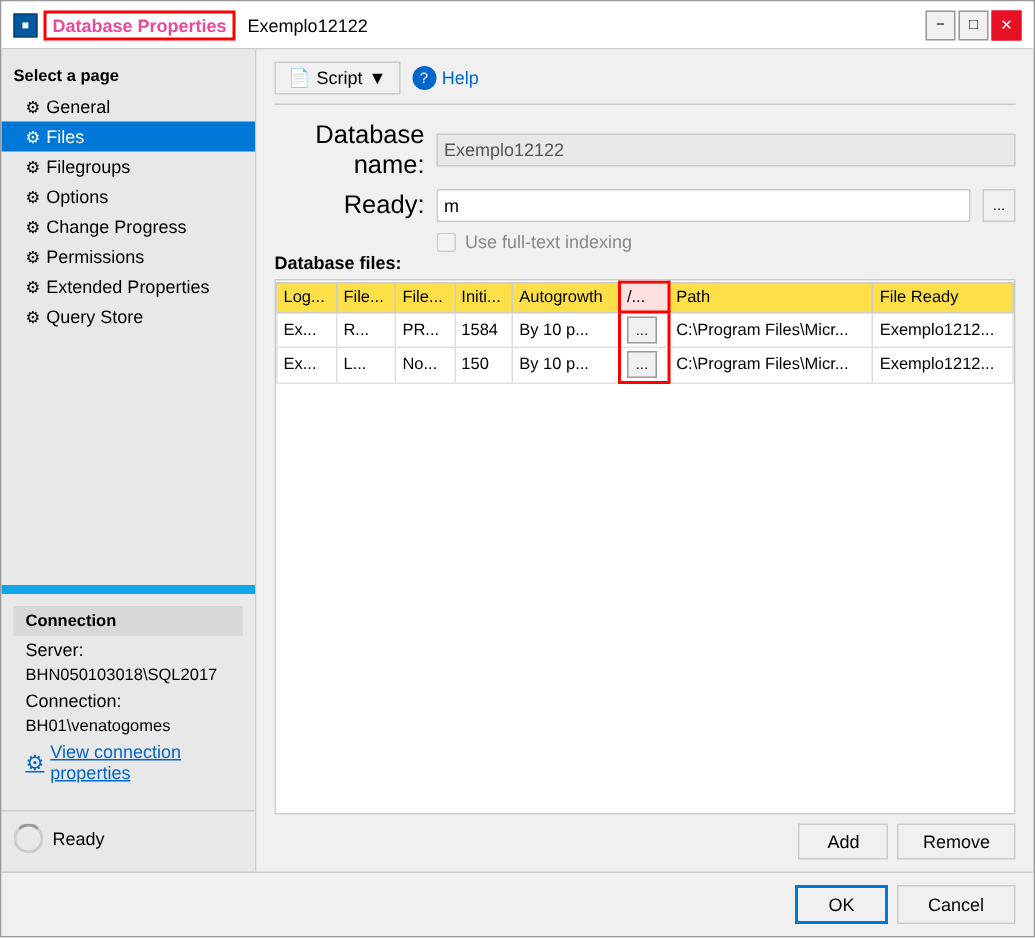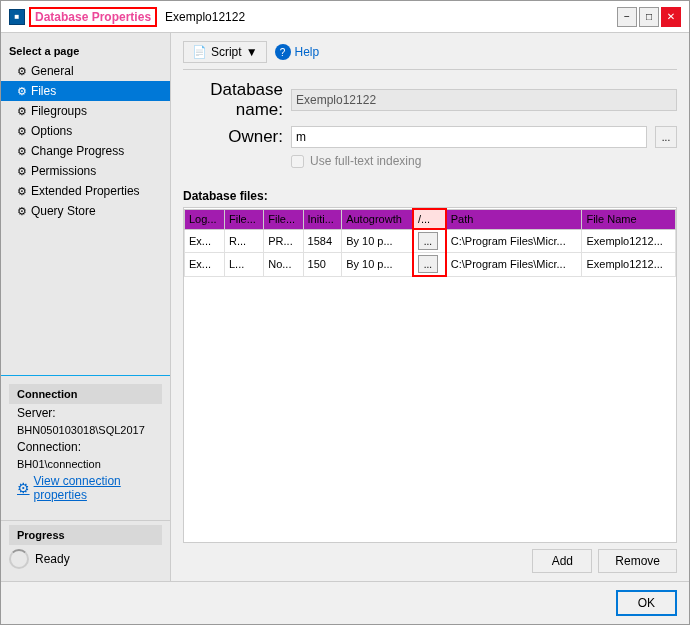--- a/index.html
+++ b/index.html
@@ -108,21 +108,21 @@
       color: white;
     }
 
     .sidebar-item .item-icon {
       font-size: 11px;
       color: inherit;
     }
 
     .sidebar-connection {
       padding: 8px;
-      border-top: 1px solid #0ea5e9;
+      border-top: 6px solid #0ea5e9;
       margin-top: 4px;
     }
 
     .section-header {
       font-size: 11px;
       font-weight: bold;
       color: #000;
       padding: 4px 8px;
       background: #d8d8d8;
     }
@@ -241,21 +241,21 @@
       background: #f0f0f0;
       cursor: pointer;
       display: flex; align-items: center; justify-content: center;
       font-size: 10px;
     }
 
     .checkbox-row {
       display: flex;
       align-items: center;
       gap: 6px;
-      margin-bottom: 21px;
+      margin-bottom: 0;
       padding-left: 108px;
     }
 
     .checkbox-label {
       font-size: 12px;
       color: #888;
     }
 
     .db-files-section {
       flex: 1;
@@ -275,21 +275,21 @@
       flex: 1;
       overflow: auto;
     }
 
     table {
       width: 100%;
       border-collapse: collapse;
     }
 
     th {
-      background: #a21caf;
+      background: #fde047;
       border: 1px solid #ccc;
       padding: 3px 4px;
       text-align: left;
       font-size: 11px;
       font-weight: normal;
       white-space: nowrap;
     }
 
     td {
       border: 1px solid #e0e0e0;
@@ -409,29 +409,28 @@
       <div style="flex:1;"></div>
       <div class="sidebar-connection">
         <div class="section-header">Connection</div>
         <div class="conn-detail">
           <span>Server:</span>
         </div>
         <div class="conn-detail" style="font-size:11px; padding-left:8px;">BHN050103018\SQL2017</div>
         <div class="conn-detail">
           <span>Connection:</span>
         </div>
-        <div class="conn-detail" style="font-size:11px; padding-left:8px;">BH01\connection</div>
+        <div class="conn-detail" style="font-size:11px; padding-left:8px;">BH01\venatogomes</div>
         <div class="conn-link">
           <span style="font-size:14px;">⚙</span>
           <span>View connection properties</span>
         </div>
       </div>
 
       <div class="progress-section">
-        <div class="section-header">Progress</div>
         <div class="progress-ready" style="margin-top:4px;text-align:right;">
           <div class="spinner"></div>
           <span>Ready</span>
         </div>
       </div>
     </div>
 
     <div class="main-content">
 
       <div class="toolbar">
@@ -445,21 +444,21 @@
           <span>Help</span>
         </div>
       </div>
 
       <div class="form-row">
         <span class="form-label">Database name:</span>
         <input class="form-input" type="text" readonly="" style="background: rgb(232, 232, 232); color: rgb(85, 85, 85);" value="Exemplo12122">
       </div>
 
       <div class="form-row">
-        <span class="form-label">Owner:</span>
+        <span class="form-label">Ready:</span>
         <input class="form-input-owner" type="text" value="m" style="">
         <button class="browse-btn">...</button>
       </div>
 
       <div class="checkbox-row">
         <input type="checkbox" disabled="" style="">
         <span class="checkbox-label">Use full-text indexing</span>
       </div>
 
       <div class="db-files-section">
@@ -468,21 +467,21 @@
           <table>
             <thead>
               <tr>
                 <th>Log...</th>
                 <th>File...</th>
                 <th>File...</th>
                 <th>Initi...</th>
                 <th>Autogrowth</th>
                 <th style="border: 2px solid red; background: #ffe0e0;">/...</th>
                 <th>Path</th>
-                <th>File Name</th>
+                <th>File Ready</th>
               </tr>
             </thead>
             <tbody>
               <tr class="table-row">
                 <td>Ex...</td>
                 <td>R...</td>
                 <td>PR...</td>
                 <td>1584</td>
                 <td>By 10 p...</td>
                 <td style="border-left: 2px solid red; border-right: 2px solid red;">
@@ -510,14 +509,15 @@
         <div class="action-row">
           <button class="action-btn">Add</button>
           <button class="action-btn">Remove</button>
         </div>
       </div>
     </div>
   </div>
 
   <div class="footer">
     <button class="footer-btn ok-btn">OK</button>
+    <button class="footer-btn">Cancel</button>
   </div>
 </div>
 
 </body></html>

